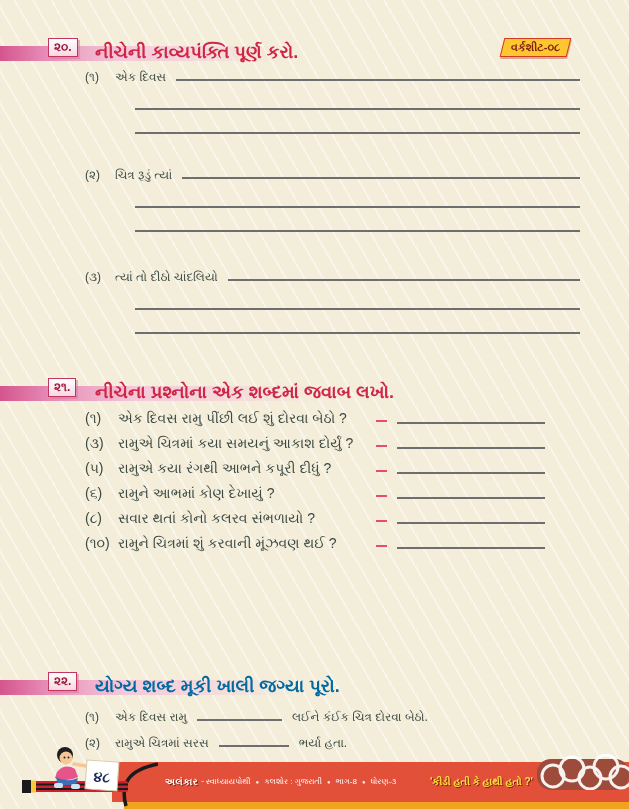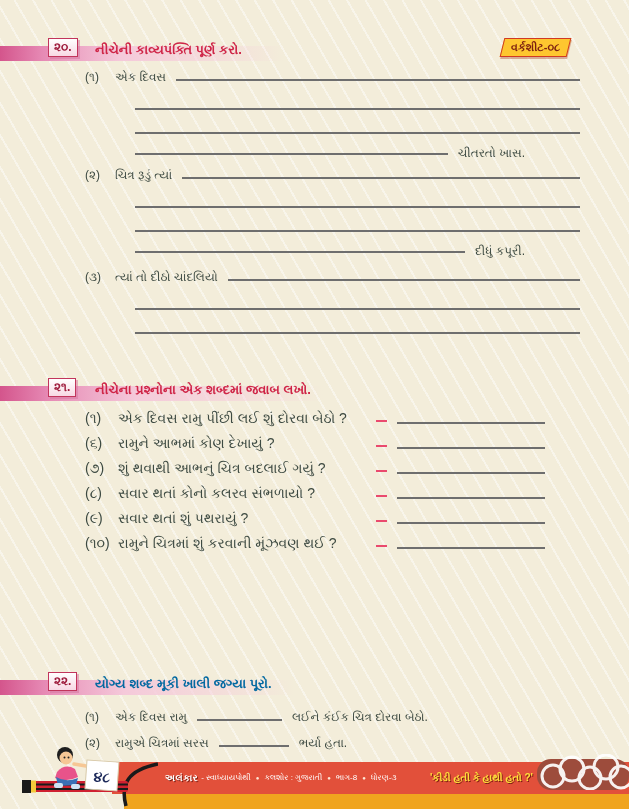--- a/index.html
+++ b/index.html
@@ -22,21 +22,21 @@
     background:linear-gradient(90deg,#d4558c 0%,#e689b4 14%,#f5c9da 40%,rgba(245,201,218,0.55) 65%,rgba(245,201,218,0) 95%);
   }
   .num-box {
     position:absolute;
     background:linear-gradient(180deg,#ffffff 0%,#f8d8e4 100%);
     border:1px solid #c2355c;
     box-shadow:2px 2px 0 rgba(214,120,160,0.55);
     color:#9e1b3c; font-weight:bold; font-size:12px;
     padding:1px 5px; line-height:15px;
   }
-  .sec-title { position:absolute; font-weight:bold; font-size:13px; white-space:nowrap; }
+  .sec-title { position:absolute; font-weight:bold; font-size:18px; white-space:nowrap; }
   .title-red { color:#cf2547; }
   .title-magenta { color:#0369a1; }
 
   
   .badge {
     position:absolute; left:502px; top:38px;
     transform:skewX(-14deg);
     background:#fec62f;
     border:1.5px solid #d03a23;
     color:#7c1f10; font-weight:bold; font-size:11px;
@@ -65,30 +65,30 @@
 
   
   .f-rows { position:absolute; left:85px; top:700px; width:495px; }
   .f-row { height:26px; display:flex; align-items:flex-end; font-size:12px; white-space:nowrap; }
   .f-label { width:30px; padding-bottom:2px; }
   .f-text { padding-bottom:2px; }
   .f-blank { width:85px; border-bottom:2px solid #6e6e6e; margin:0 10px 5px 10px; }
 
   
   .footer-red {
-    position:absolute; left:112px; top:762px; right:0; height:32px;
+    position:absolute; left:112px; top:762px; right:0; height:40px;
     background:#e2503a;
     display:flex; align-items:center;
     padding-left:53px;
     font-size:8px; color:#ffffff;
   }
   .footer-red .series { font-size:9.5px; font-weight:bold; color:#fff;
     text-shadow:1px 1px 0 #7a1d10; letter-spacing:0.5px; }
   .footer-red .sep { font-size:6px; margin:0 5px; color:#ffe9d8; }
-  .footer-red .subt { margin-left:3px; }
+  .footer-red .subt { margin-left:3px;font-family:Liberation Serif, serif; }
   .footer-lesson {
     margin-left:auto; margin-right:96px;
     color:#ffe23a; font-weight:bold; font-size:10px;
     text-shadow:1px 1px 0 #7a1d10; white-space:nowrap;
   }
   .footer-orange {
     position:absolute; left:124px; top:786px; right:0; height:23px;
     background:#f0a41e;
   }
   .rings-wrap { position:absolute; right:0; top:754px; width:92px; height:36px; }
@@ -104,38 +104,30 @@
 <div class="badge"><span>વર્કશીટ-૦૮</span></div>
 
 <div class="poem-item" style="top:62px;">
   <div class="p-row">
     <span class="p-label">(૧)</span>
     <span class="p-start">એક દિવસ</span>
     <span class="p-line"></span>
   </div>
   <div class="p-cont"></div>
   <div class="p-cont"></div>
-  <div class="p-endrow">
-    <span class="p-endline"></span>
-    <span class="p-end">ચીતરતો ખાસ.</span>
-  </div>
 </div>
 
 <div class="poem-item" style="top:160px;">
   <div class="p-row">
     <span class="p-label">(૨)</span>
     <span class="p-start">ચિત્ર રૂડું ત્યાં</span>
     <span class="p-line"></span>
   </div>
   <div class="p-cont"></div>
   <div class="p-cont"></div>
-  <div class="p-endrow">
-    <span class="p-endline"></span>
-    <span class="p-end">દીધું કપૂરી.</span>
-  </div>
 </div>
 
 <div class="poem-item" style="top:262px;">
   <div class="p-row">
     <span class="p-label">(૩)</span>
     <span class="p-start">ત્યાં તો દીઠો ચાંદલિયો</span>
     <span class="p-line"></span>
   </div>
   <div class="p-cont"></div>
   <div class="p-cont"></div>
@@ -144,33 +136,33 @@
 <div class="ribbon" style="top:386px;width:340px;"></div>
 <div class="num-box" style="left:48px;top:378px;">૨૧.</div>
 <div class="sec-title title-red" style="left:95px;top:382px;">નીચેના પ્રશ્નોના એક શબ્દમાં જવાબ લખો.</div>
 
 <div class="q-rows">
   <div class="q-row">
     <span class="q-label">(૧)</span><span>એક દિવસ રામુ પીંછી લઈ શું દોરવા બેઠો ?</span>
     <span class="q-dash"></span><span class="q-line"></span>
   </div>
   <div class="q-row">
+    <span class="q-label">(૩)</span><span>રામુએ ચિત્રમાં કયા સમયનું આકાશ દોર્યું ?</span>
+    <span class="q-dash"></span><span class="q-line"></span>
+  </div>
+  <div class="q-row">
+    <span class="q-label">(૫)</span><span>રામુએ કયા રંગથી આભને કપૂરી દીધું ?</span>
+    <span class="q-dash"></span><span class="q-line"></span>
+  </div>
+  <div class="q-row">
     <span class="q-label">(૬)</span><span>રામુને આભમાં કોણ દેખાયું ?</span>
     <span class="q-dash"></span><span class="q-line"></span>
   </div>
   <div class="q-row">
-    <span class="q-label">(૭)</span><span>શું થવાથી આભનું ચિત્ર બદલાઈ ગયું ?</span>
-    <span class="q-dash"></span><span class="q-line"></span>
-  </div>
-  <div class="q-row">
     <span class="q-label">(૮)</span><span>સવાર થતાં કોનો કલરવ સંભળાયો ?</span>
-    <span class="q-dash"></span><span class="q-line"></span>
-  </div>
-  <div class="q-row">
-    <span class="q-label">(૯)</span><span>સવાર થતાં શું પથરાયું ?</span>
     <span class="q-dash"></span><span class="q-line"></span>
   </div>
   <div class="q-row">
     <span class="q-label">(૧૦)</span><span>રામુને ચિત્રમાં શું કરવાની મૂંઝવણ થઈ ?</span>
     <span class="q-dash"></span><span class="q-line"></span>
   </div>
 </div>
 
 <div class="ribbon" style="top:680px;width:310px;"></div>
 <div class="num-box" style="left:48px;top:672px;">૨૨.</div>

